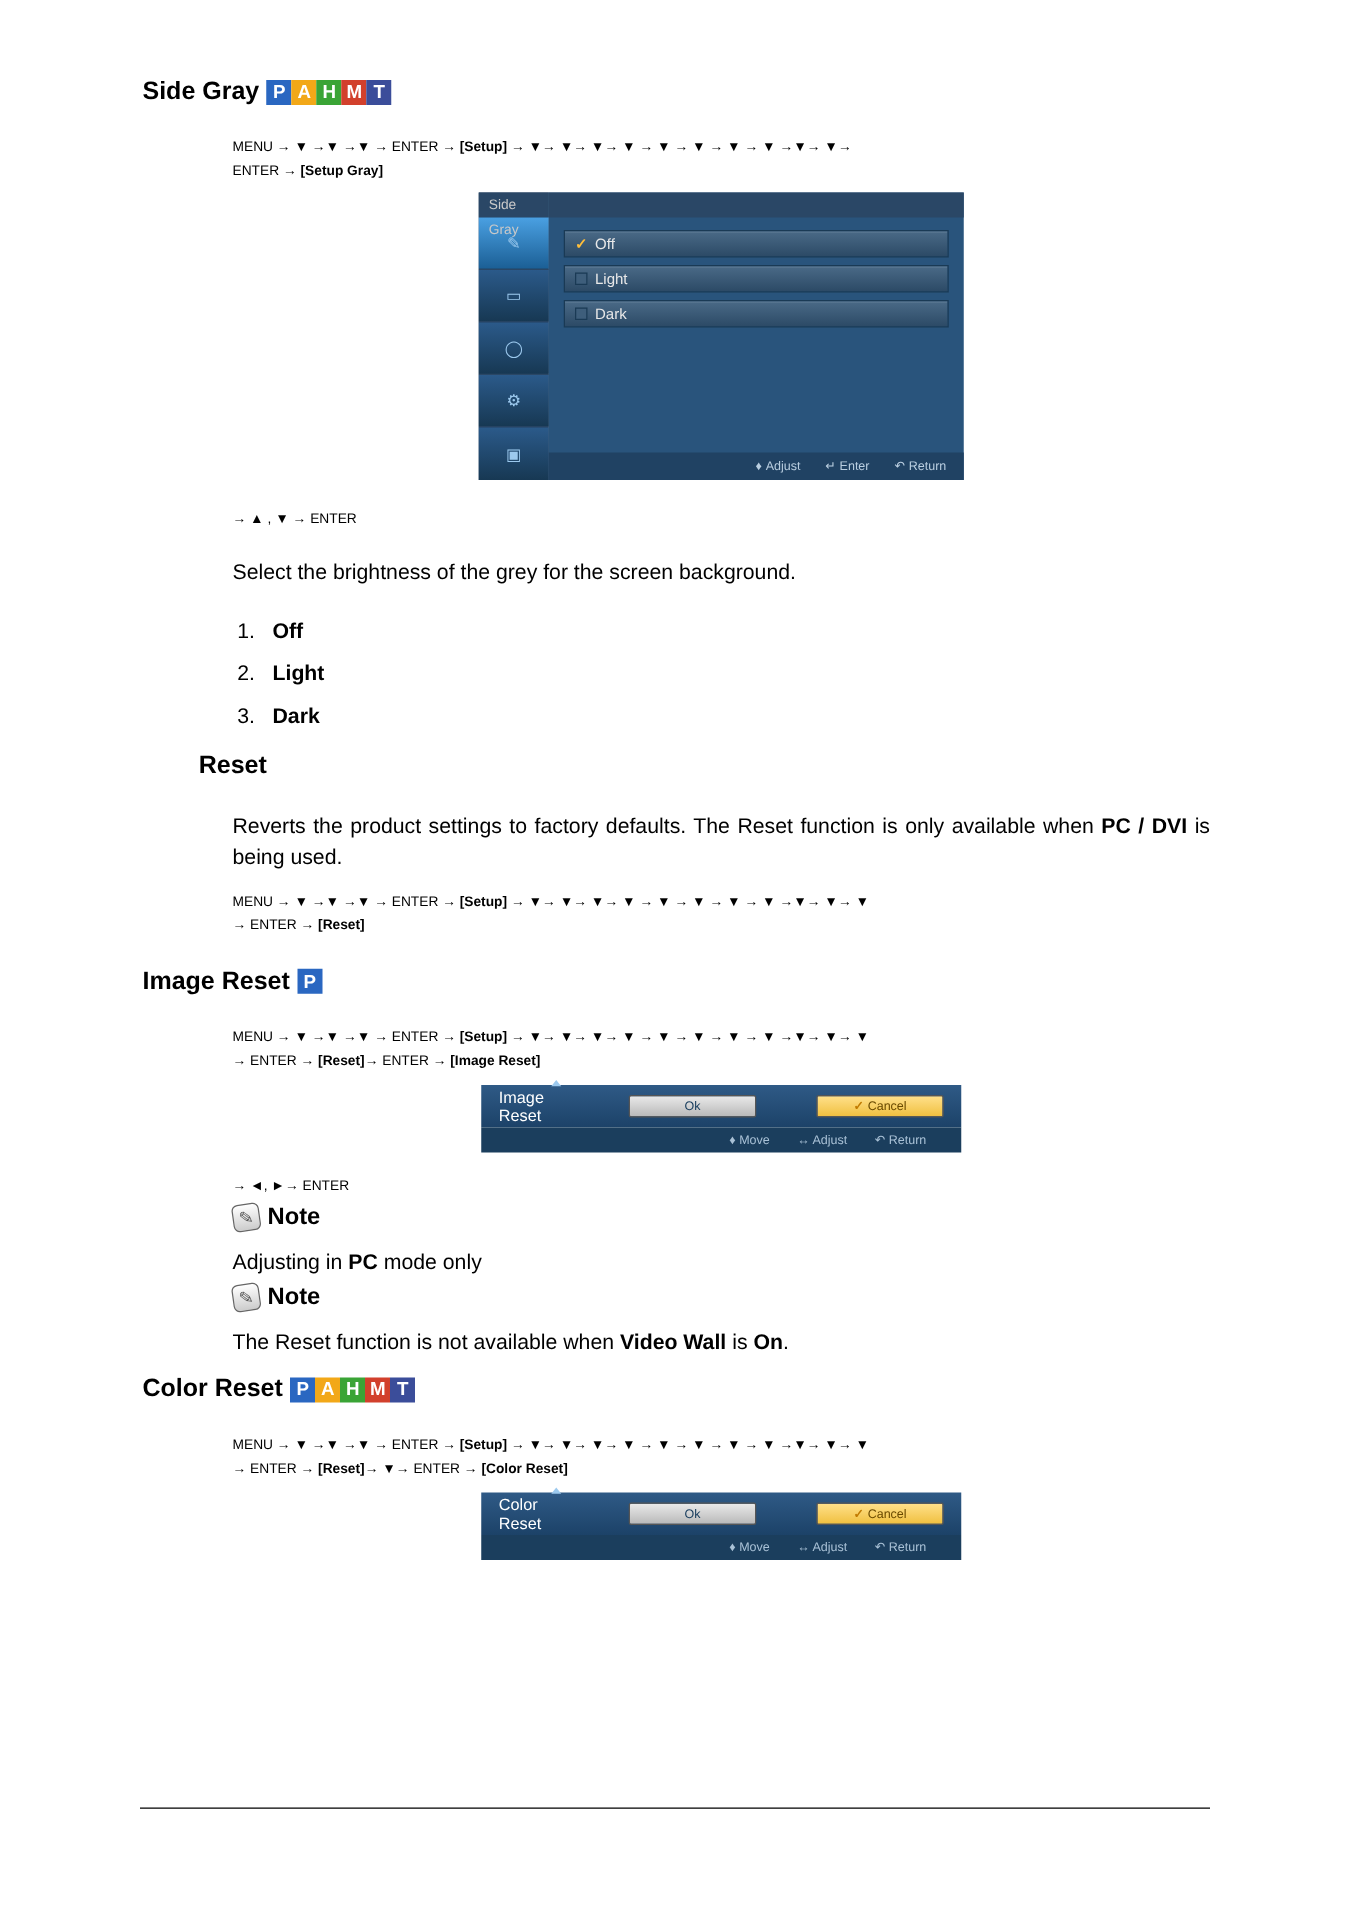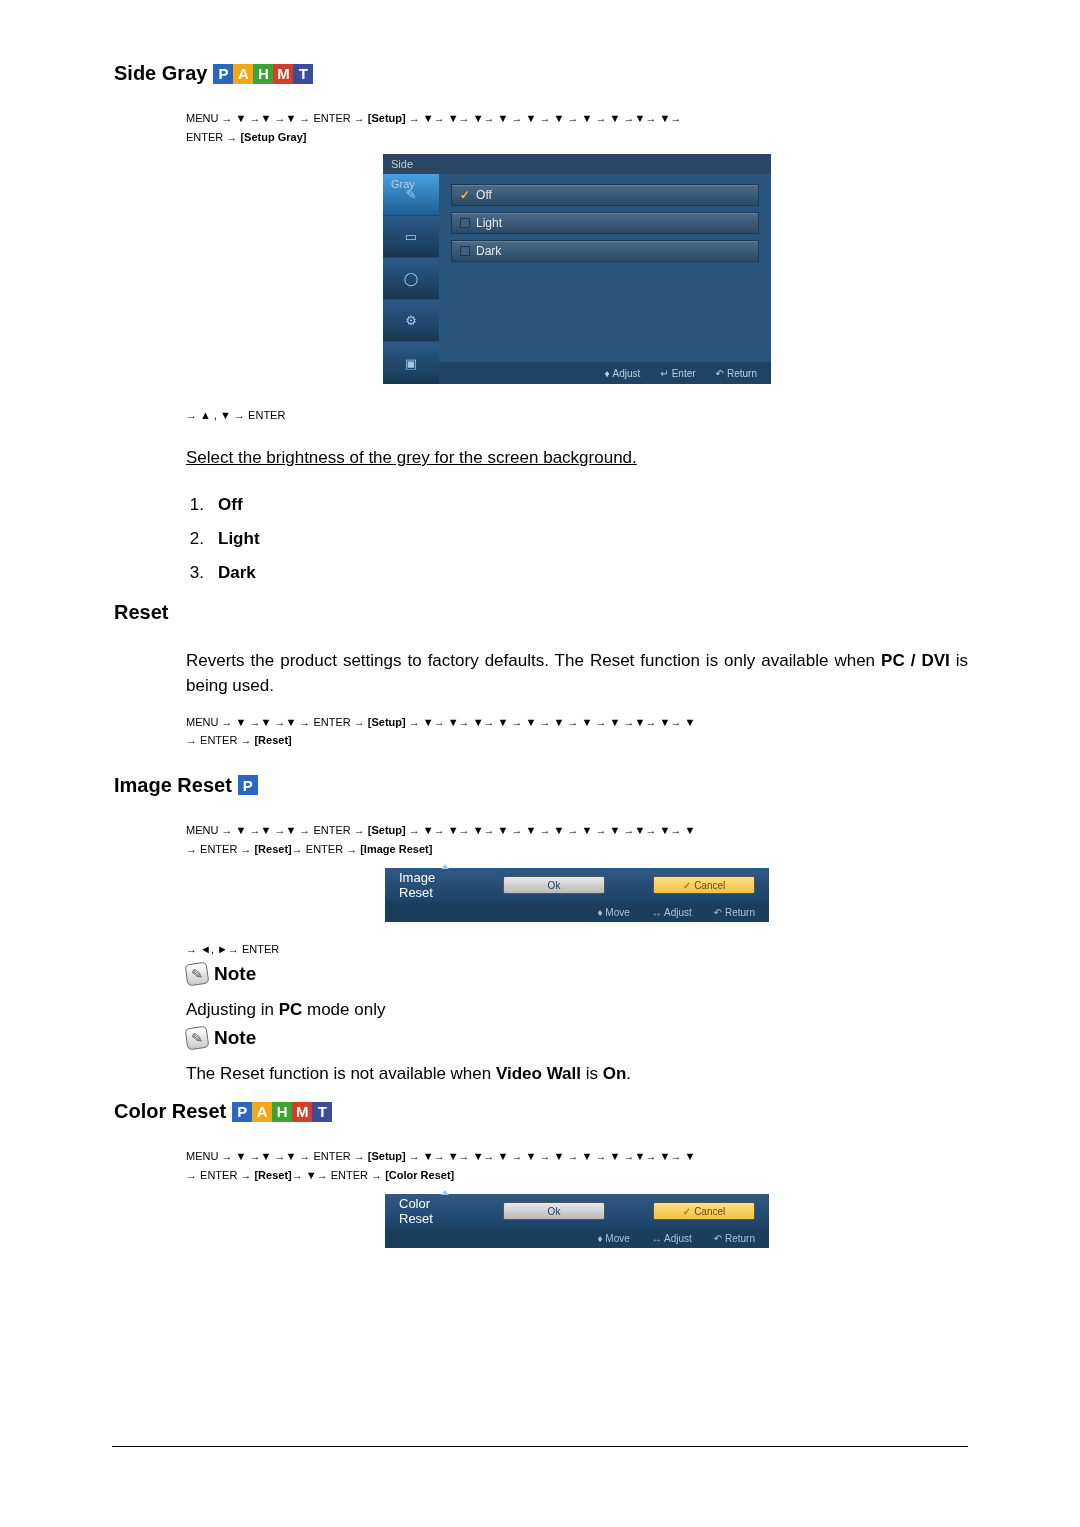--- a/index.html
+++ b/index.html
@@ -125,21 +125,20 @@
     padding: 0 14px;
     font-size: 10px;
     color: #b9cee0;
   }
   .osd-footer span { display:flex; align-items:center; gap:3px; }
 
   .p-line {
     font-size: 17px;
     margin: 10px 0 24px 0;
     line-height: 1.5;
-    text-decoration: underline;
   }
   .ordered-list {
     list-style-position: inside;
     font-size: 17px;
   }
   .ordered-list li {
     margin-bottom: 14px;
     display:flex;
     gap: 14px;
   }
@@ -227,21 +226,21 @@
     color:#6a4a00;
   }
   .osd-btn-check { color:#c07a00; margin-right:3px; font-weight:bold; }
   .osd-dialog-bottom {
     background: #1b3e5d;
     height: 20px;
     display:flex;
     justify-content:flex-end;
     align-items:center;
     gap: 22px;
-    padding-right: 14px;
+    padding-right: 28px;
     font-size: 10px;
     color:#a9c1d6;
   }
 
   
   .chips {
     display:flex;
     font-weight:bold;
     font-size:15px;
     line-height:1;
@@ -341,21 +340,21 @@
           <span class="num">2.</span>
           <span class="label">Light</span>
         </li>
       <li>
           <span class="num">3.</span>
           <span class="label">Dark</span>
         </li>
     </ol>
   </div>
 
-  <div class="section-title" style="margin-top:18px;">
+  <div class="section-title" style="margin-top:18px;margin-left:45px;">
     <span>Reset</span>
   </div>
   <div class="indented">
     <div class="body-p">
       <span>Reverts the product settings to factory defaults. The Reset function is only available when </span><span class="bold-inline">PC / DVI</span><span> is being used.</span>
     </div>
     <div class="nav-sequence" style="margin-bottom:24px;">
       <span>MENU → ▼ →▼ →▼ → ENTER → </span><span class="bold-inline">[Setup]</span><span> → ▼→ ▼→ ▼→ ▼ → ▼ → ▼ → ▼ → ▼ →▼→ ▼→ ▼</span><br>
       <span>→ ENTER → </span><span class="bold-inline">[Reset]</span>
     </div>

